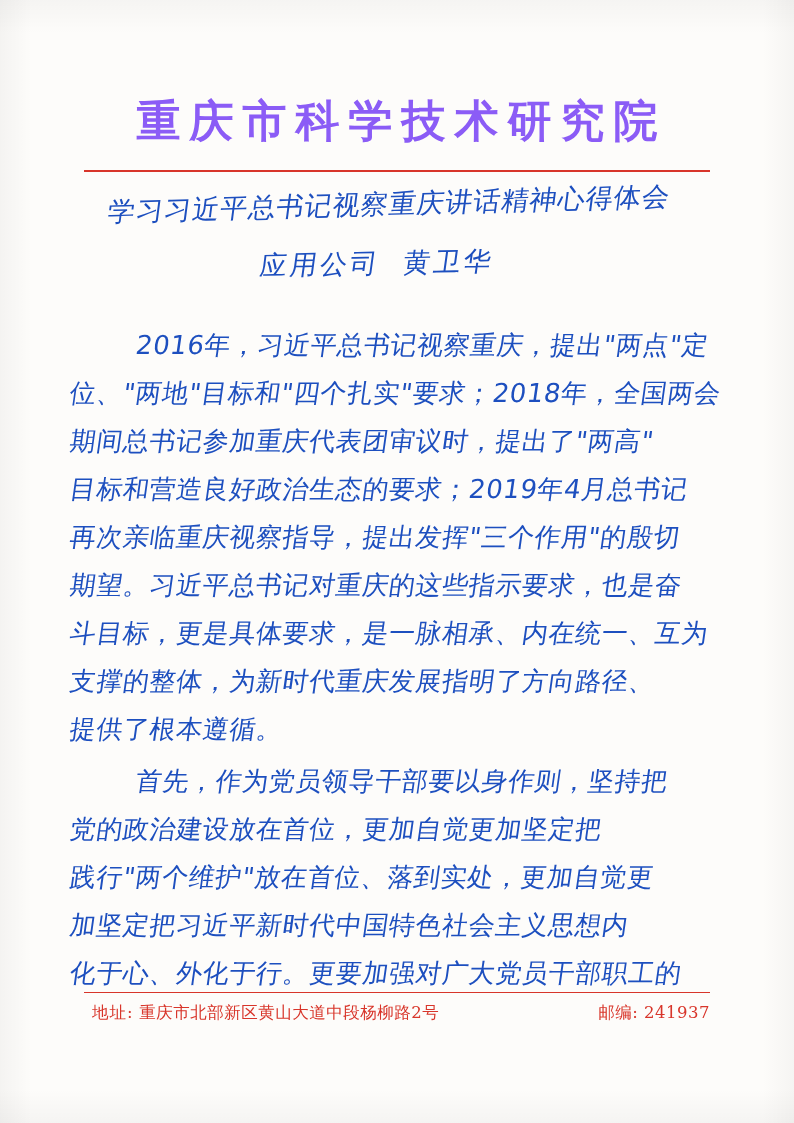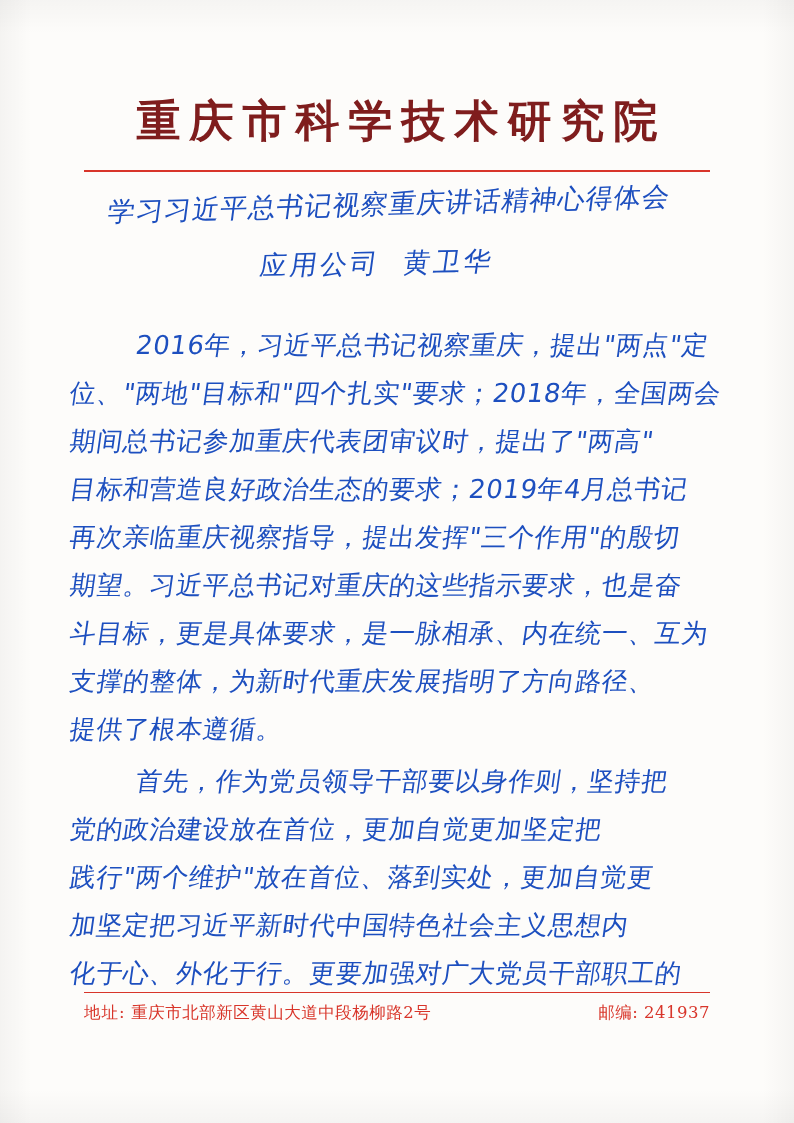--- a/index.html
+++ b/index.html
@@ -26,21 +26,21 @@
       linear-gradient(90deg, rgba(0,0,0,0.035) 0%, rgba(0,0,0,0) 4%, rgba(0,0,0,0) 96%, rgba(0,0,0,0.03) 100%),
       linear-gradient(180deg, rgba(0,0,0,0.03) 0%, rgba(0,0,0,0) 3%, rgba(0,0,0,0) 97%, rgba(0,0,0,0.03) 100%);
     pointer-events: none;
   }
   .letterhead-title {
     position: absolute;
     top: 92px;
     left: 0;
     right: 0;
     text-align: center;
-    color: #7f1d1d;
+    color: #8b5cf6;
     font-family: Liberation Sans, sans-serif;
     font-weight: bold;
     font-size: 44px;
     letter-spacing: 9px;
     text-indent: 9px;
     white-space: nowrap;
   }
   .rule-top {
     position: absolute;
     left: 84px;
@@ -65,20 +65,21 @@
     display: flex;
     justify-content: space-between;
     align-items: baseline;
     color: #d8352a;
     font-family: "DejaVu Serif", serif;
     font-size: 16.5px;
     letter-spacing: 0.5px;
   }
   .footer .addr-label {
     letter-spacing: 1px;
+    margin-left: 8px;
   }
   .body-area {
     position: absolute;
     left: 70px;
     top: 186px;
     width: 654px;
     height: 790px;
   }
   
   .hw {

